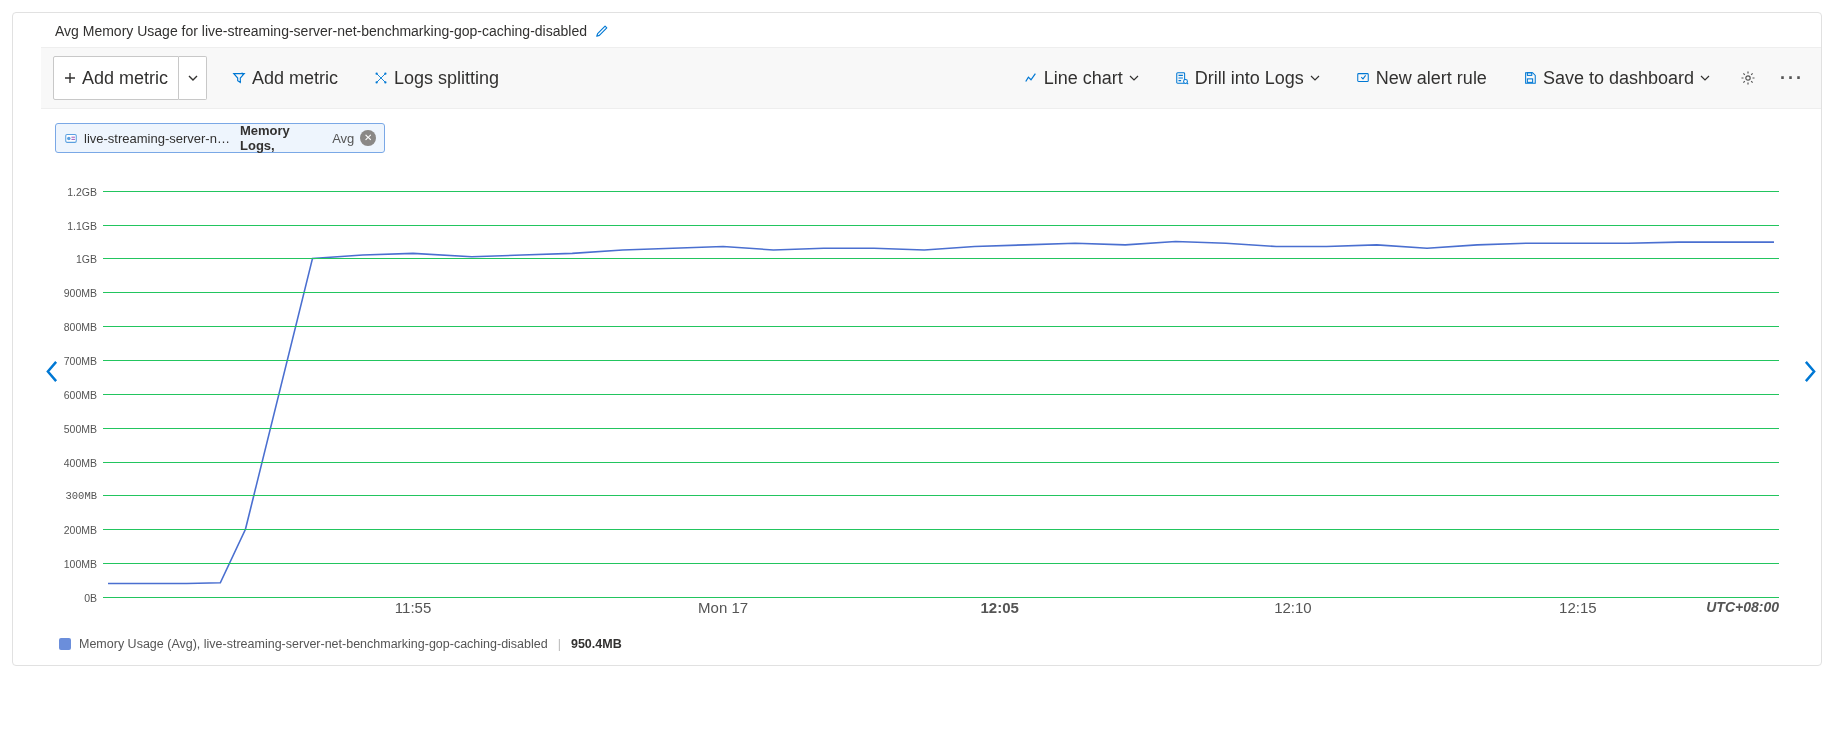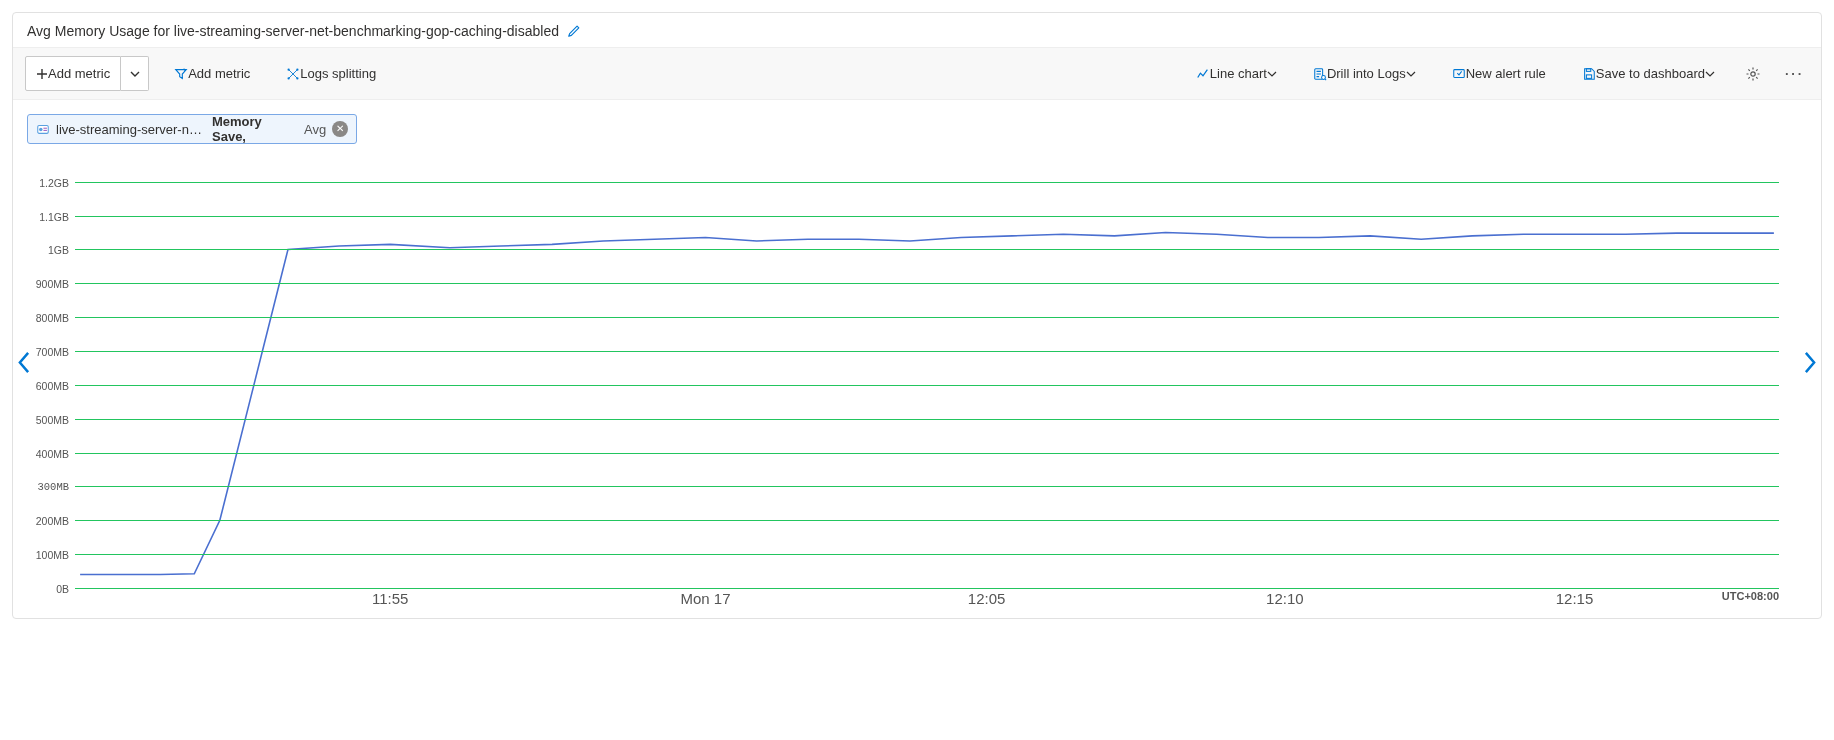--- a/index.html
+++ b/index.html
@@ -1,24 +1,24 @@
 <!DOCTYPE html>
 <html><head>
 <meta charset="utf-8">
 <style>
   * { box-sizing: border-box; }
   html, body { margin: 0; padding: 0; font-family: "Segoe UI", Arial, sans-serif; font-size: 13px; color: #323130; background: #fff; }
   .frame { width: 1834px; height: 740px; padding: 12px; }
-  .panel { border: 1px solid #e1e1e1; border-radius: 4px; overflow: hidden; background: #fff; }
+  .panel { border: 1px solid #e1e1e1; border-radius: 4px; overflow: hidden; background: #fff; padding-left: 28px; }
   .title-row { display: flex; align-items: center; gap: 8px; padding: 10px 14px 8px; }
   .title-text { font-size: 14px; color: #323130; }
   .edit-icon { color: #0078d4; cursor: pointer; }
   .toolbar { display: flex; align-items: center; justify-content: space-between; padding: 8px 12px; background: #f8f8f8; border-top: 1px solid #eee; border-bottom: 1px solid #eee; }
   .toolbar-left, .toolbar-right { display: flex; align-items: center; gap: 14px; }
-  .btn { display: inline-flex; align-items: center; height: 35px; padding: 0 10px; border: 1px solid transparent; background: transparent; cursor: pointer; font-size: 13px; color: #323130; border-radius: 2px; }
+  .btn { display: inline-flex; align-items: center; gap: 6px; height: 44px; padding: 0 10px; border: 1px solid transparent; background: transparent; cursor: pointer; font-size: 18px; color: #323130; border-radius: 2px; }
   .btn-outline { border: 1px solid #c8c8c8; background: #fff; }
   .btn-split { display: inline-flex; }
   .btn-split .btn { border-radius: 2px 0 0 2px; }
   .btn-split .caret-btn { border: 1px solid #c8c8c8; border-left: none; background: #fff; width: 28px; justify-content: center; border-radius: 0 2px 2px 0; cursor: pointer; }
   .icon { display: inline-flex; align-items: center; justify-content: center; }
   .blue { color: #0078d4; }
   .chip-row { padding: 14px 14px 6px; }
   .chip { display: inline-flex; align-items: center; gap: 6px; height: 30px; padding: 0 8px; border: 1px solid #7aa8e6; border-radius: 3px; background: #eef5fd; font-size: 13px; max-width: 330px; }
   .chip .res { white-space: nowrap; overflow: hidden; text-overflow: ellipsis; max-width: 150px; }
   .chip .bold { font-weight: 600; }
@@ -26,21 +26,21 @@
   .chip .remove { width: 16px; height: 16px; border-radius: 50%; background: #8a8886; color: #fff; display: inline-flex; align-items: center; justify-content: center; font-size: 10px; line-height: 1; cursor: pointer; }
   .chart-wrap { position: relative; padding: 8px 18px 10px; }
   .nav-arrow { position: absolute; top: 46%; transform: translateY(-50%); color: #0078d4; font-size: 20px; cursor: pointer; user-select: none; }
   .nav-left { left: 4px; }
   .nav-right { right: 4px; }
   .plot { margin-left: 44px; margin-right: 24px; position: relative; height: 430px; }
   .grid-line { position: absolute; left: 0; right: 0; border-top: 1px solid #22c55e; }
   .y-label { position: absolute; right: 100%; margin-right: 6px; transform: translateY(-50%); font-size: 10.5px; color: #555; white-space: nowrap; }
   .x-axis { position: relative; margin-left: 44px; margin-right: 24px; height: 20px; }
   .x-label { position: absolute; top: 2px; font-size: 15px; color: #555; transform: translateX(-50%); white-space: nowrap; }
-  .x-tz { position: absolute; right: 0; top: 2px; font-size: 11px; color: #555; font-weight: 600; }
+  .x-tz { position: absolute; right: 0; top: 2px; font-size: 14px; color: #555; font-weight: 600; font-style: italic; }
   svg.series { position: absolute; inset: 0; width: 100%; height: 100%; }
   .legend { padding: 10px 18px 14px; display: flex; align-items: center; gap: 8px; font-size: 12.5px; color: #555; }
   .swatch { width: 12px; height: 12px; background: #6b8edb; border-radius: 2px; }
   .legend .sep { color: #bbb; margin: 0 2px; }
   .legend .val { font-weight: 600; color: #323130; }
   .more-dots { letter-spacing: 2px; font-weight: bold; color: #555; }
 </style>
 </head>
 <body>
 
@@ -169,21 +169,21 @@
       <div class="chip">
         <span class="icon">
           <svg width="14" height="14" viewBox="0 0 16 16">
               <rect x="2" y="4" width="12" height="9" rx="1.5" fill="#fff" stroke="#5aa0e0" stroke-width="1.2"></rect>
               <circle cx="5.5" cy="8.5" r="2" fill="#5aa0e0"></circle>
               <rect x="8.5" y="6.5" width="4" height="1.2" fill="#a060c0"></rect>
               <rect x="8.5" y="9" width="4" height="1.2" fill="#a060c0"></rect>
             </svg>
         </span>
         <span class="res">live-streaming-server-net-...</span>
-        <span class="bold">Memory Save,</span>
+        <span class="bold">Memory Logs,</span>
         <span class="light">Avg</span>
         <span class="remove">✕</span>
       </div>
     </div>
 
     <div class="chart-wrap">
       <span class="nav-arrow nav-left">
         <svg width="14" height="22" viewBox="0 0 10 16">
             <path d="M8 1L2 8l6 7" stroke="#0078d4" stroke-width="1.8" fill="none"></path>
           </svg>
@@ -235,21 +235,27 @@
             <span class="y-label">1.1GB</span>
           </div>
           <div class="grid-line" style="top: 5.512%;">
             <span class="y-label">1.2GB</span>
           </div>
         </div>
       <div class="x-axis" id="x-axis">
         <span class="x-tz">UTC+08:00</span>
       <span class="x-label" style="left: 18.5%;">11:55</span>
           <span class="x-label" style="left: 37%;">Mon 17</span>
-          <span class="x-label" style="left: 53.5%;">12:05</span>
+          <span class="x-label" style="left: 53.5%; font-weight: bold;">12:05</span>
           <span class="x-label" style="left: 71%;">12:10</span>
           <span class="x-label" style="left: 88%;">12:15</span>
         </div>
     </div>
 
+    <div class="legend">
+      <span class="swatch"></span>
+      <span>Memory Usage (Avg), live-streaming-server-net-benchmarking-gop-caching-disabled</span>
+      <span class="sep">|</span>
+      <span class="val">950.4MB</span>
+    </div>
 
   </div>
 </div>
 
 </body></html>

